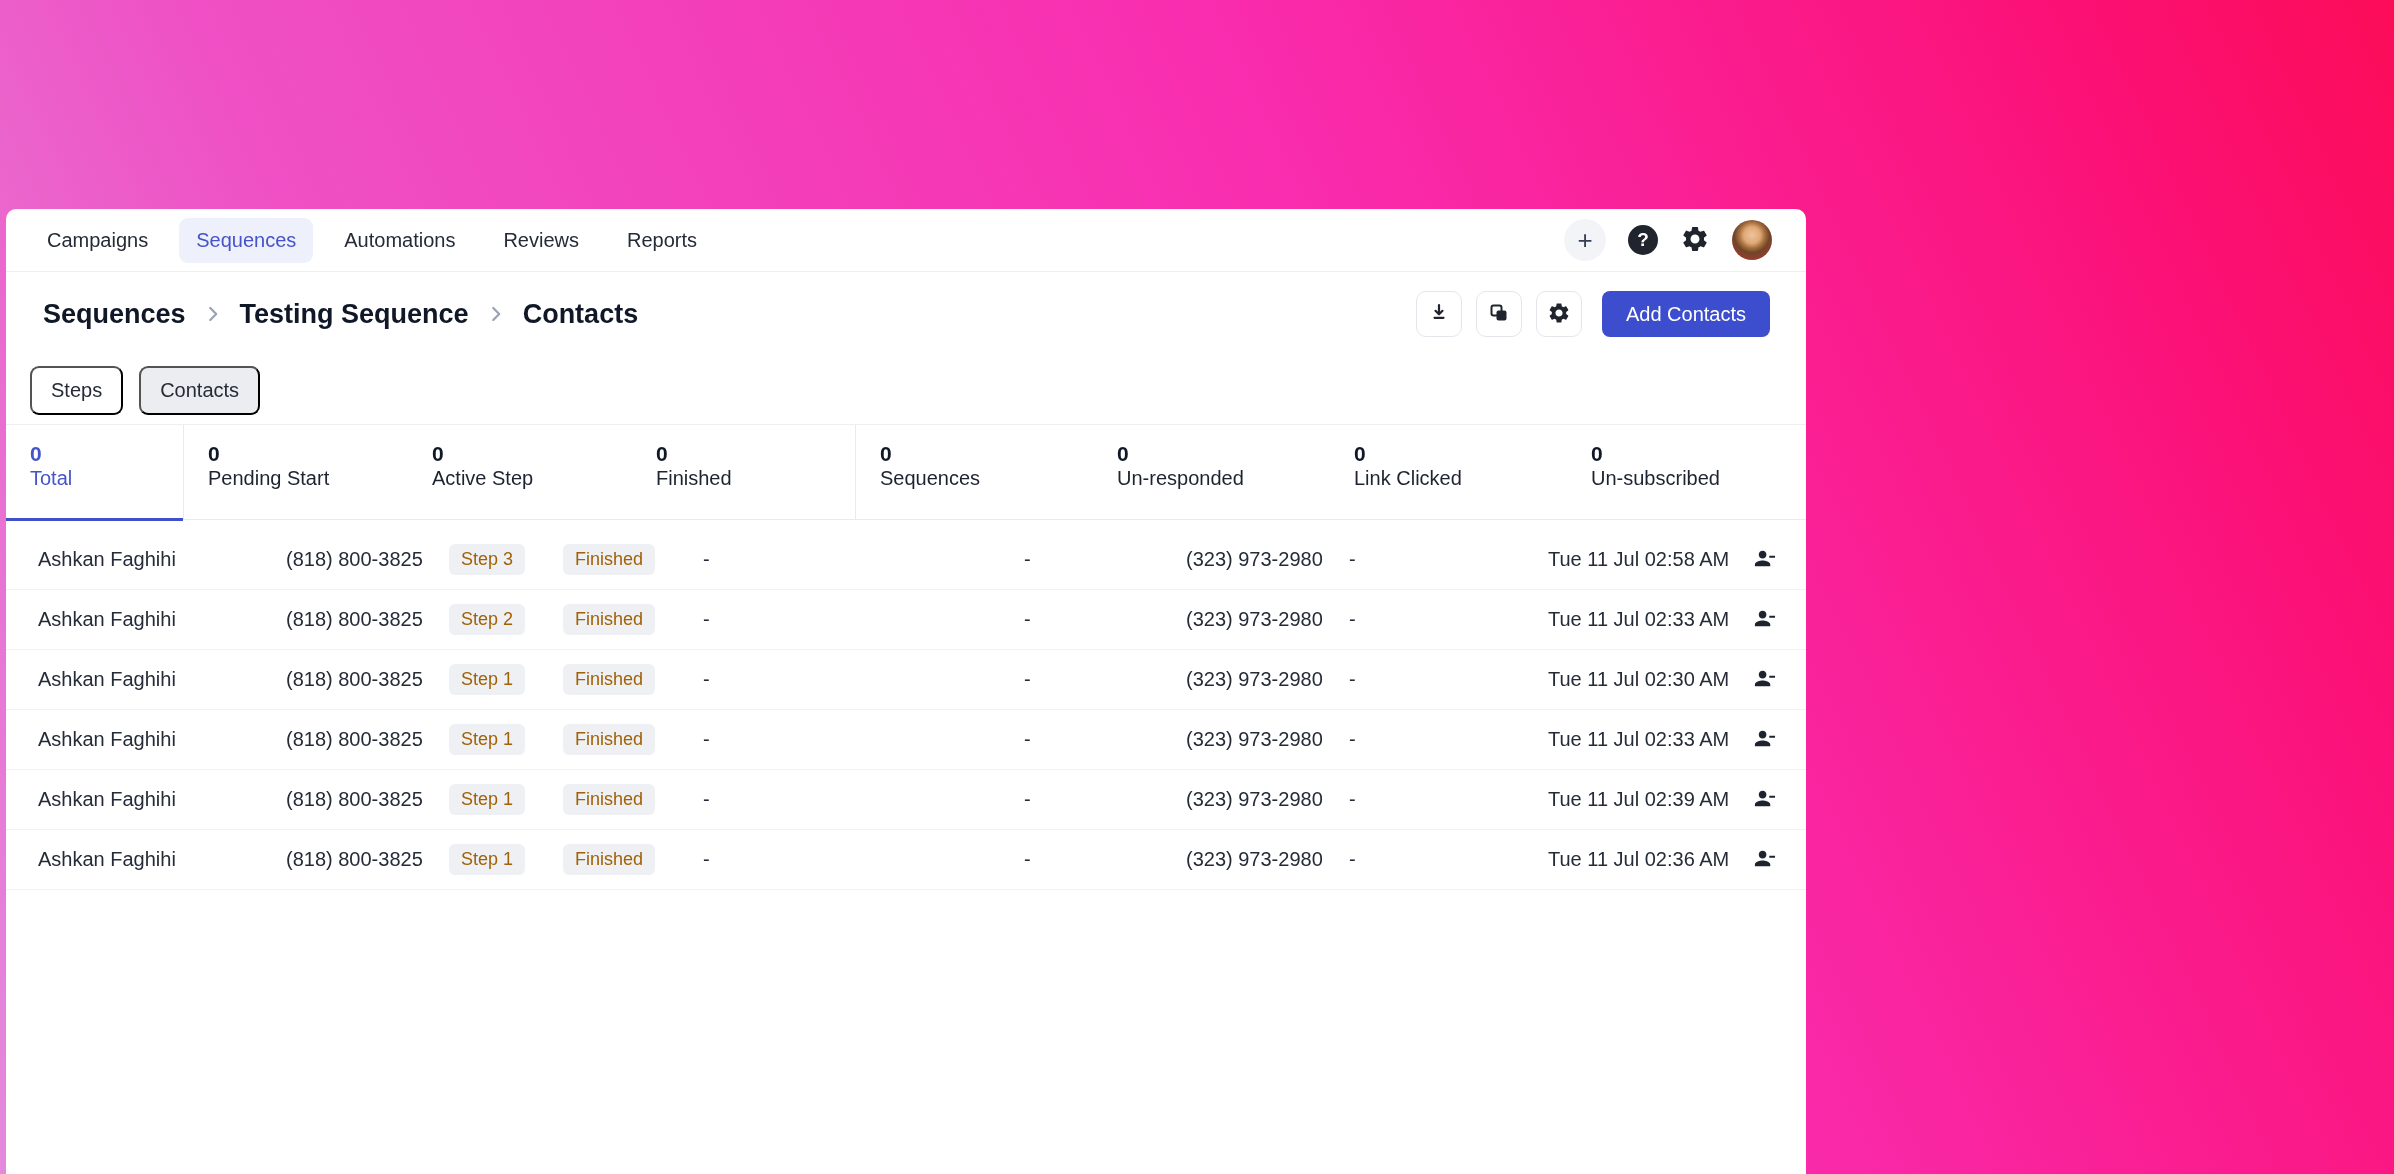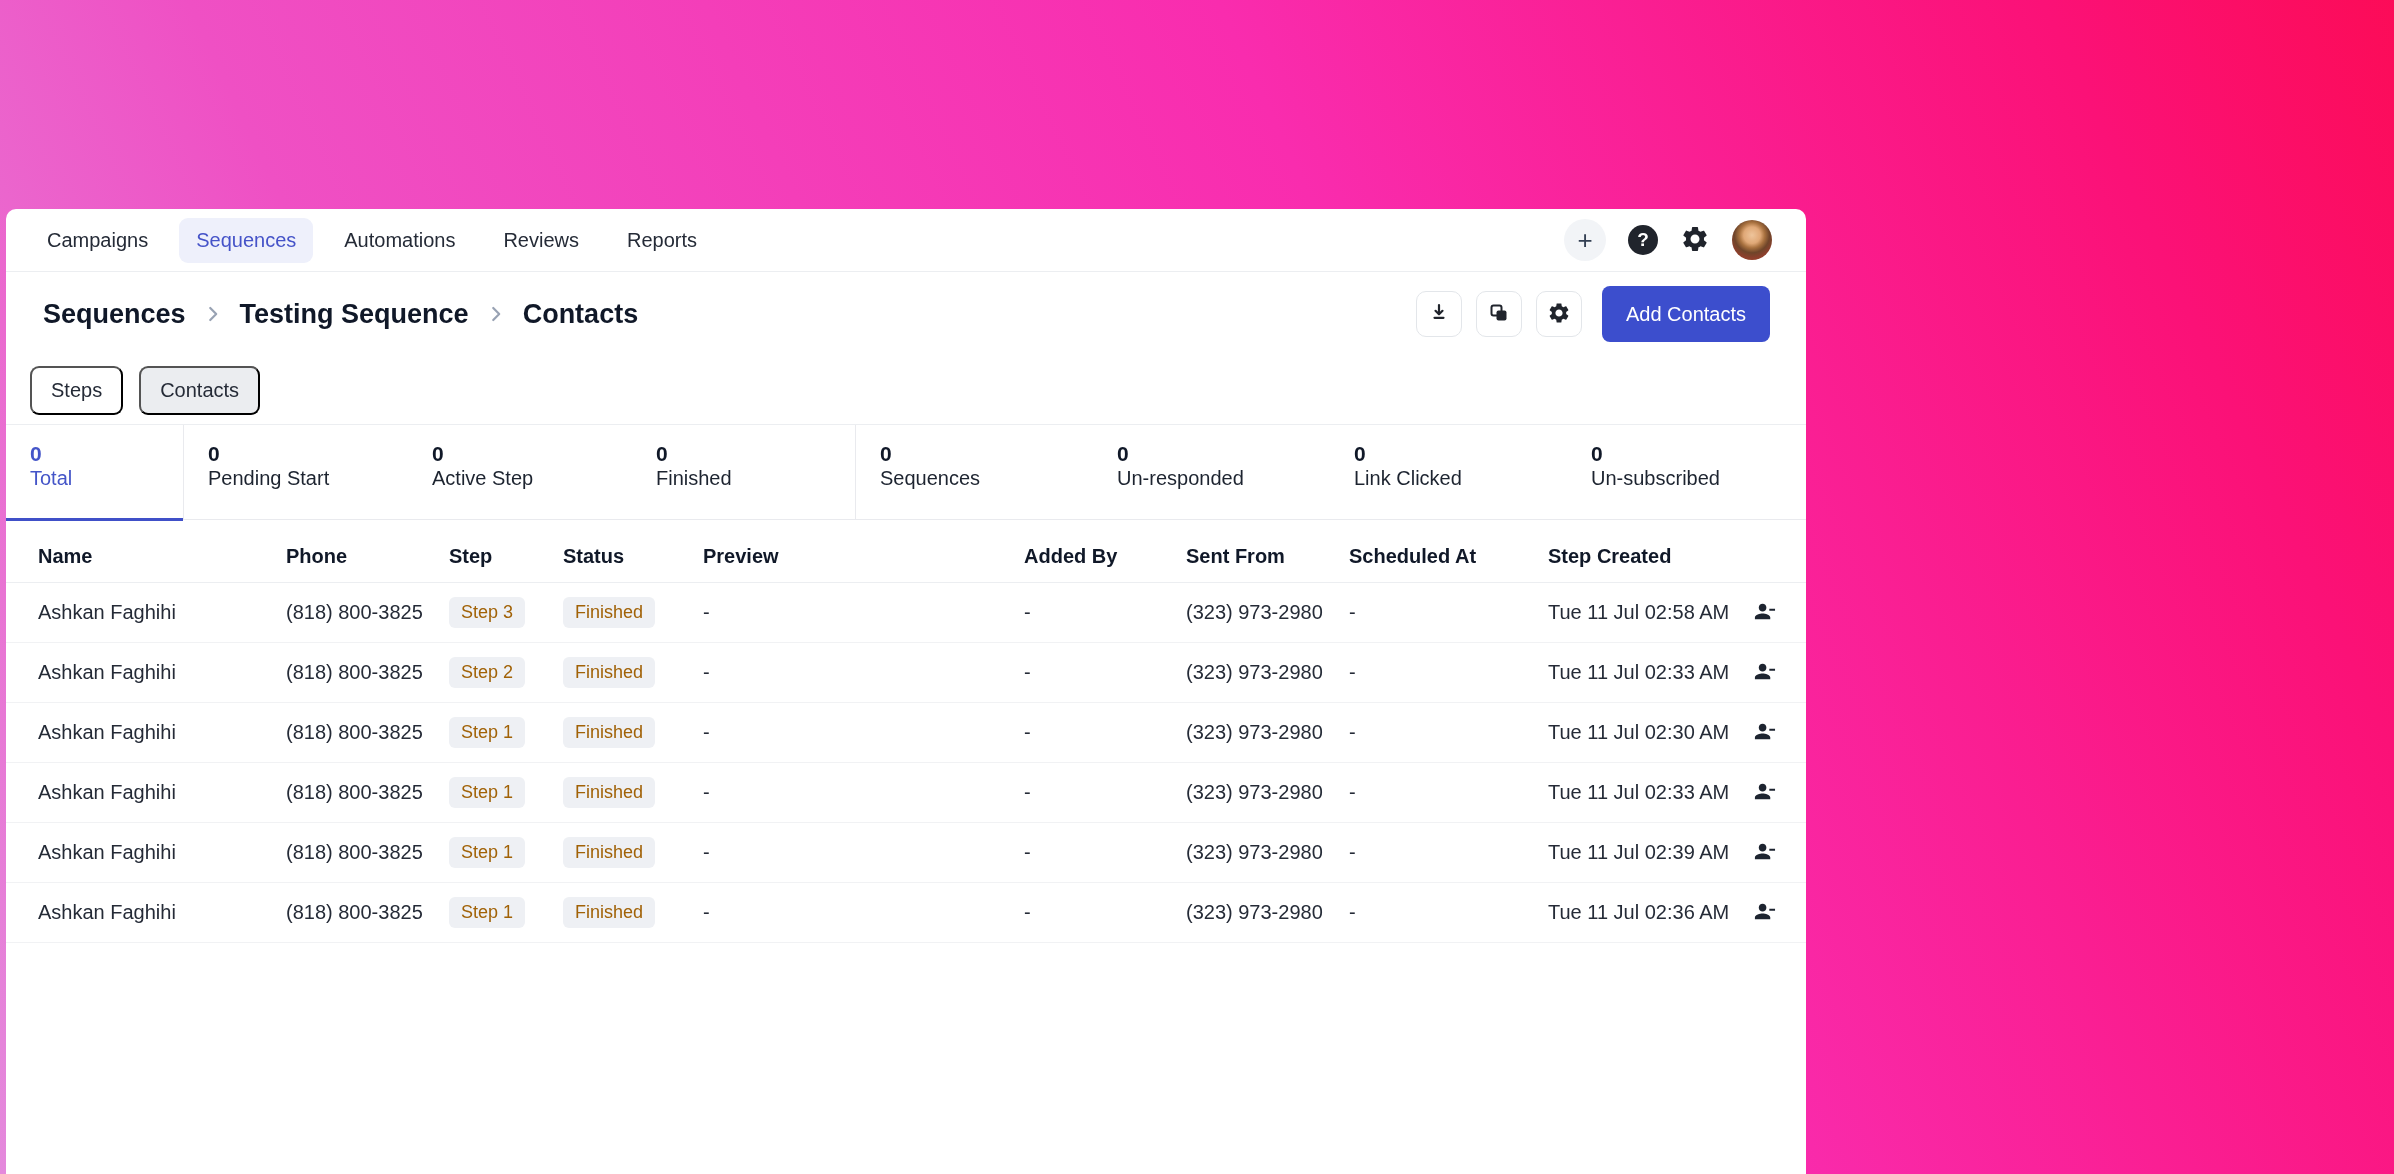--- a/index.html
+++ b/index.html
@@ -48,21 +48,21 @@
   }
   .breadcrumb { display:flex; align-items:center; gap:16px; }
   .crumb { font-size:27px; font-weight:700; color:#101828; cursor:pointer; white-space:nowrap; }
   .crumb-sep { display:flex; align-items:center; color:#98a2b3; }
   .header-actions { display:flex; align-items:center; gap:14px; }
   .icon-btn {
     width:46px; height:46px; border:1.5px solid #e3e6ea; border-radius:10px; background:#ffffff;
     display:flex; align-items:center; justify-content:center; cursor:pointer;
   }
   .primary-btn {
-    height:56px; padding:0 24px; border:none; border-radius:8px; background:#3c4ecd;
+    height:46px; padding:0 24px; border:none; border-radius:8px; background:#3c4ecd;
     color:#ffffff; font-size:20px; font-weight:500; cursor:pointer; margin-left:6px;
   }
 
   
   .tabs {
     height:69px; display:flex; align-items:center; gap:16px;
     padding:0 24px; border-bottom:1px solid #eceef1;
   }
   .tab {
     padding:11px 19px; font-size:20px; font-weight:500; color:#252b37;
@@ -213,32 +213,20 @@
     <div class="stat-value">0</div>
     <div class="stat-label">Link Clicked</div>
   </div>
         <div class="stat">
     <div class="stat-value">0</div>
     <div class="stat-label">Un-subscribed</div>
   </div>
       </div>
 
     <div class="table">
-      <div class="trow thead" id="thead">
-          <span class="th">Name</span>
-          <span class="th">Phone</span>
-          <span class="th">Step</span>
-          <span class="th">Status</span>
-          <span class="th">Preview</span>
-          <span class="th">Added By</span>
-          <span class="th">Sent From</span>
-          <span class="th">Scheduled At</span>
-          <span class="th">Step Created</span>
-          <span></span>
-        </div>
       <div id="tbody">
           <div class="trow row">
     <span class="td">Ashkan Faghihi</span>
     <span class="td">(818) 800-3825</span>
     <span class="td"><span class="badge">Step 3</span></span>
     <span class="td"><span class="badge">Finished</span></span>
     <span class="td">-</span>
     <span class="td">-</span>
     <span class="td">(323) 973-2980</span>
     <span class="td">-</span>

